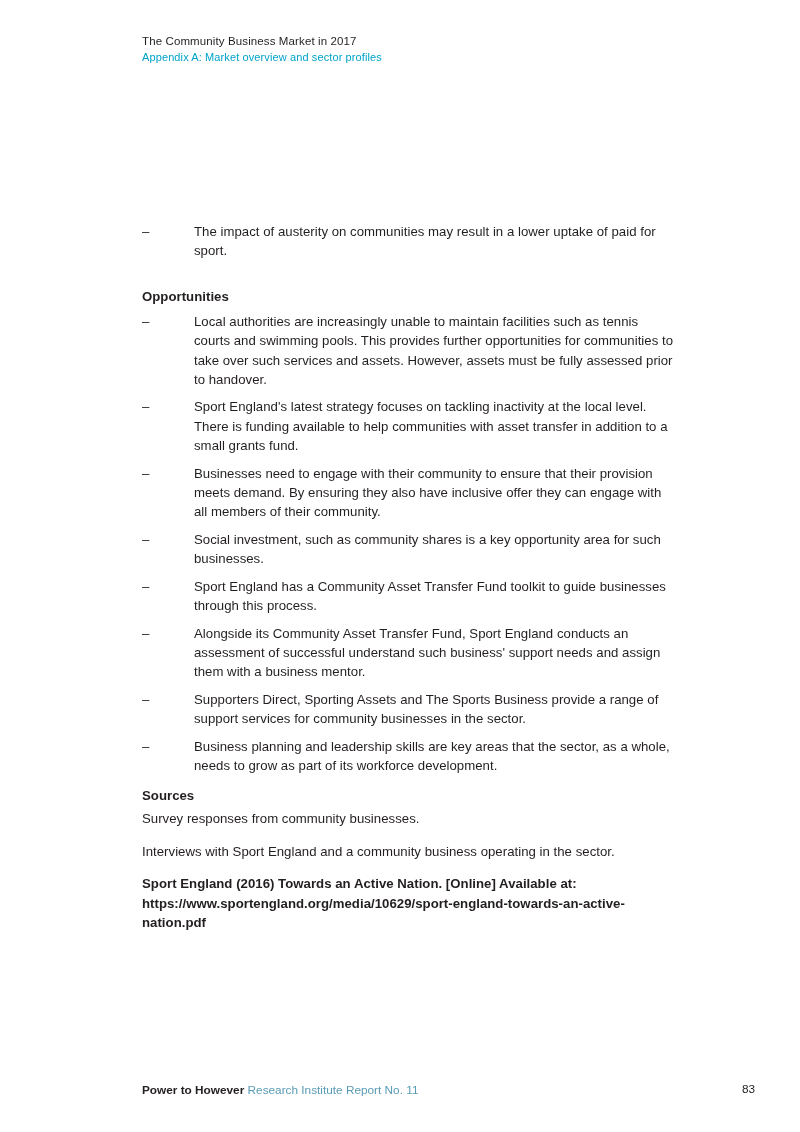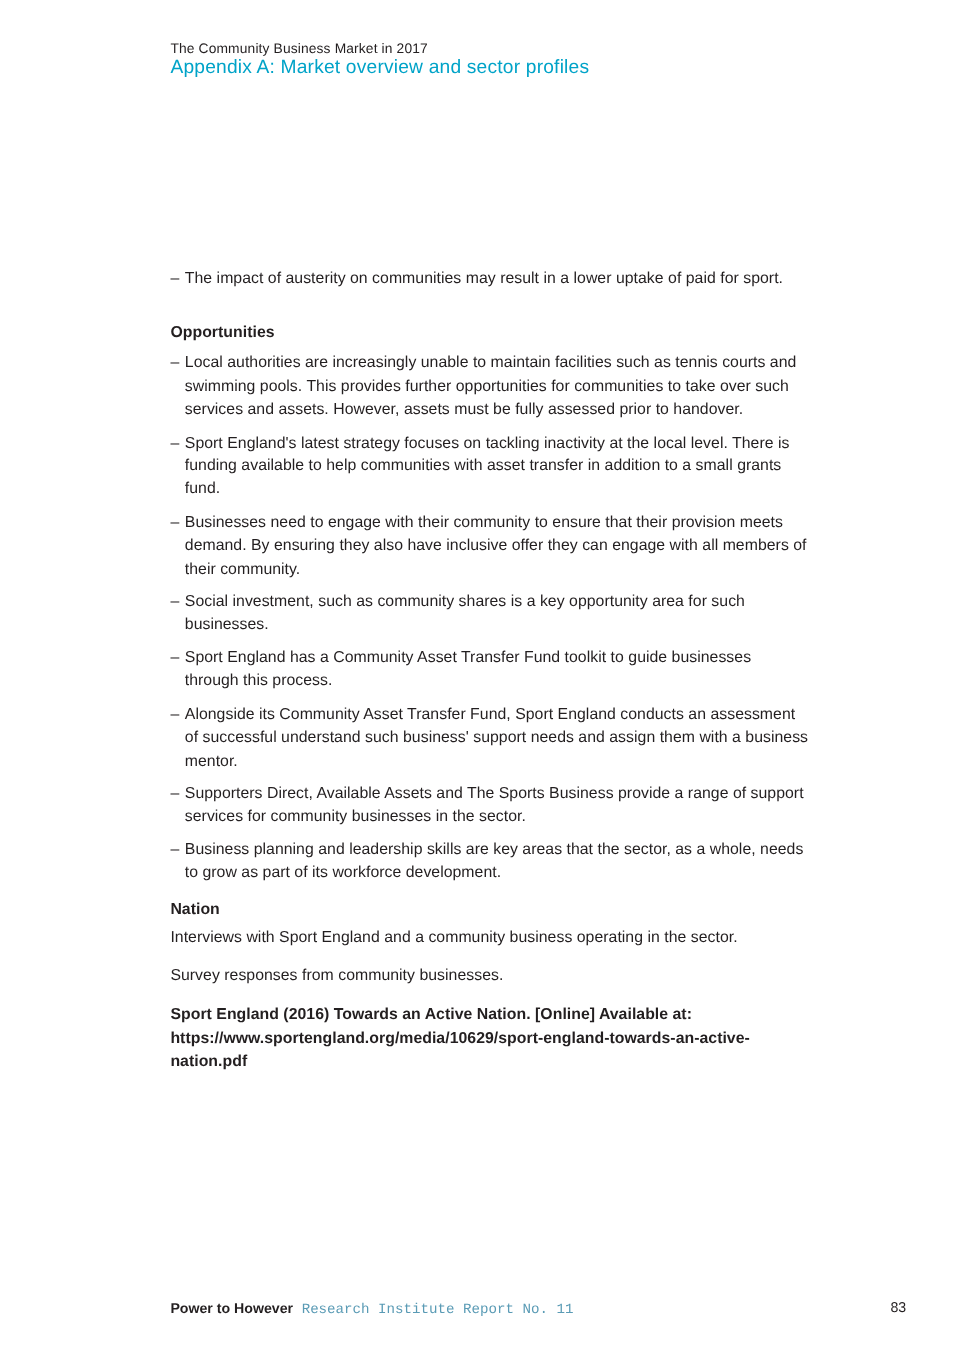--- a/index.html
+++ b/index.html
@@ -27,21 +27,21 @@
     top: 33px;
     width: 560px;
   }
   .header-line1 {
     font-size: 11.5px;
     color: #231f20;
     letter-spacing: 0.01em;
     line-height: 16px;
   }
   .header-line2 {
-    font-size: 16px;
+    font-size: 11px;
     color: #00a3c8;
     letter-spacing: 0.01em;
     line-height: 16px;
   }
   .content {
     position: absolute;
     left: 142px;
     top: 222px;
     width: 532px;
   }
@@ -53,20 +53,21 @@
     margin-bottom: 8px;
     letter-spacing: 0.002em;
   }
   .bullet .dash {
     width: 12px;
     flex: 0 0 12px;
     color: #231f20;
   }
   .bullet .btext {
     flex: 1 1 auto;
+    margin-left: 40px;
   }
   .sec-head {
     font-size: 13.2px;
     font-weight: bold;
     color: #231f20;
     margin-top: 28px;
     margin-bottom: 8px;
     letter-spacing: 0.002em;
   }
   .sec-head.tight {
@@ -91,21 +92,20 @@
     width: 560px;
     font-size: 11.8px;
     line-height: 16px;
   }
   .footer .brand {
     font-weight: bold;
     color: #231f20;
   }
   .footer .rest {
     color: #5a9bb5;
-    font-family: Liberation Mono, monospace;
   }
   .pagenum {
     position: absolute;
     left: 742px;
     top: 1082px;
     width: 40px;
     font-size: 11.8px;
     font-weight: normal;
     color: #231f20;
     text-align: left;
@@ -151,31 +151,31 @@
     <div class="bullet">
       <span class="dash">–</span>
       <span class="btext">Sport England has a Community Asset Transfer Fund toolkit to guide businesses through this process.</span>
     </div>
     <div class="bullet">
       <span class="dash">–</span>
       <span class="btext">Alongside its Community Asset Transfer Fund, Sport England conducts an assessment of successful understand such business' support needs and assign them with a business mentor.</span>
     </div>
     <div class="bullet">
       <span class="dash">–</span>
-      <span class="btext">Supporters Direct, Available Assets and The Sports Business provide a range of support services for community businesses in the sector.</span>
+      <span class="btext">Supporters Direct, Sporting Assets and The Sports Business provide a range of support services for community businesses in the sector.</span>
     </div>
     <div class="bullet">
       <span class="dash">–</span>
       <span class="btext">Business planning and leadership skills are key areas that the sector, as a whole, needs to grow as part of its workforce development.</span>
     </div>
 
-    <div class="sec-head tight">Nation</div>
+    <div class="sec-head tight">Sources</div>
 
+    <div class="para">Survey responses from community businesses.</div>
     <div class="para">Interviews with Sport England and a community business operating in the sector.</div>
-    <div class="para">Survey responses from community businesses.</div>
     <div class="para last">Sport England (2016) Towards an Active Nation. [Online] Available at: https://www.sportengland.org/media/10629/sport-england-towards-an-active-nation.pdf</div>
 
   </div>
 
   <div class="footer">
     <span class="brand">Power to However</span><span class="rest"> Research Institute Report No. 11</span>
   </div>
 
   <div class="pagenum">83</div>
 

